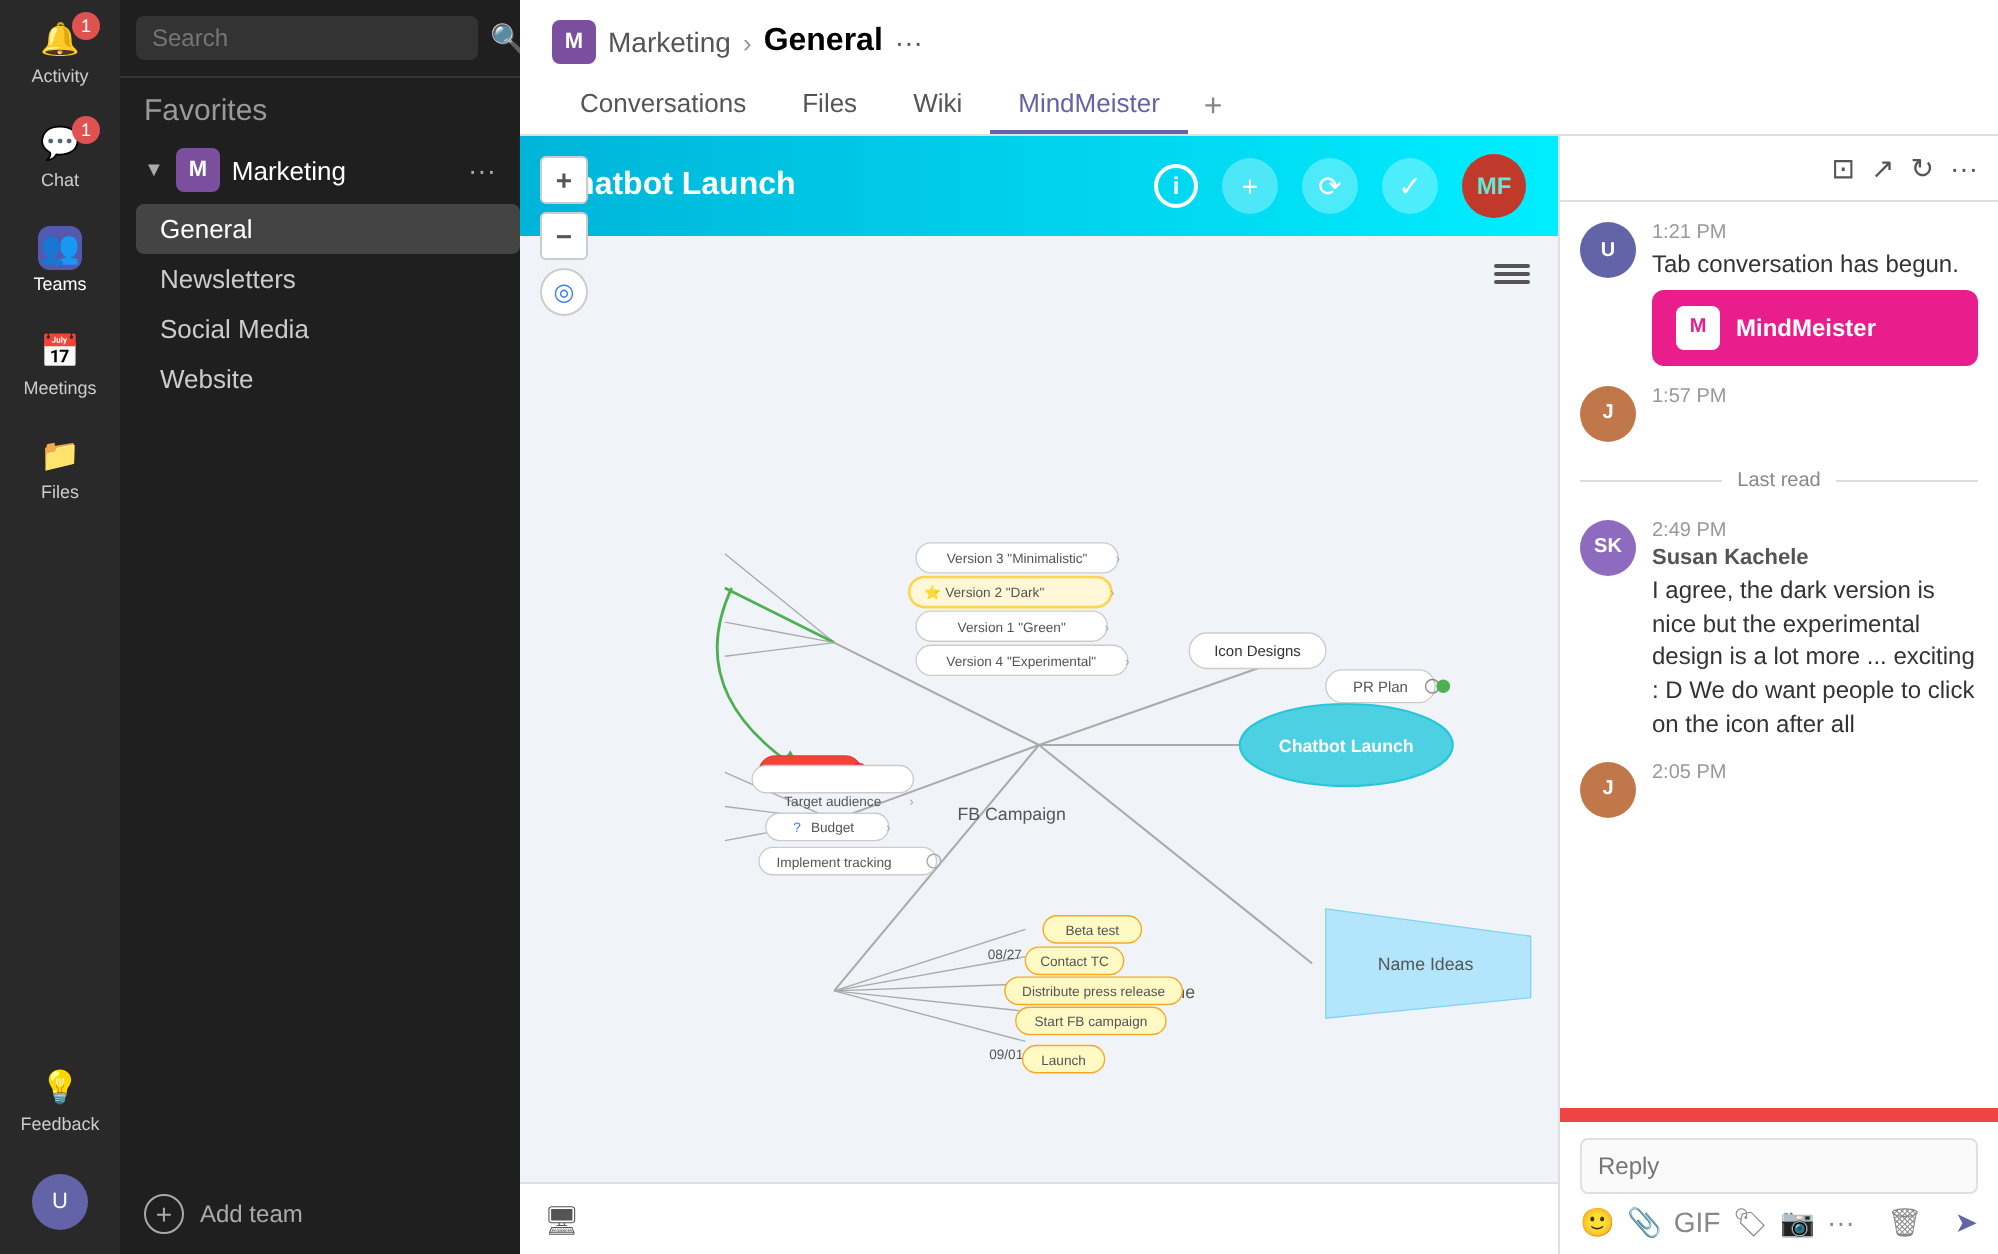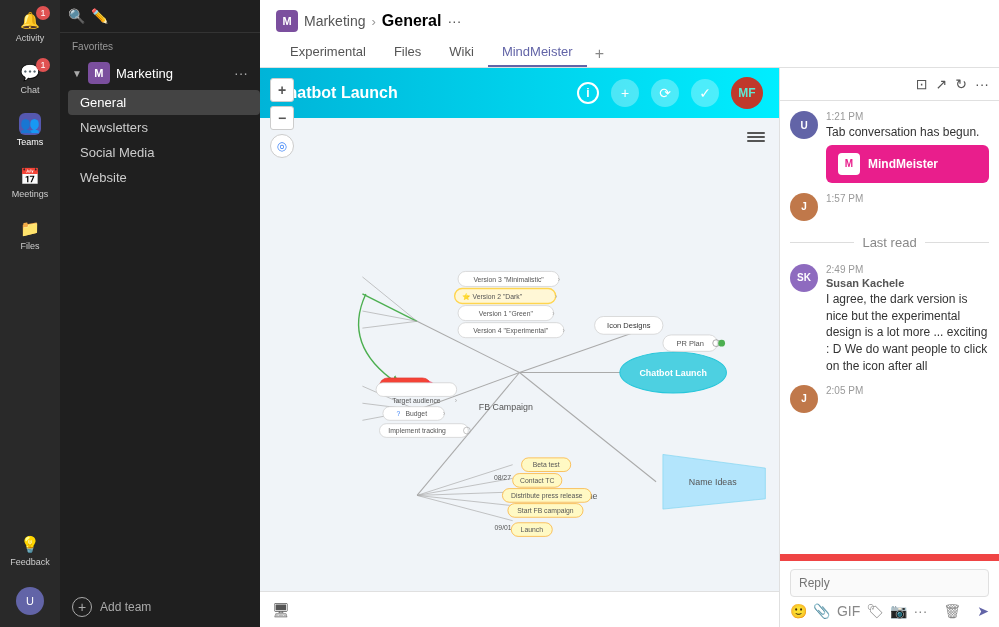--- a/index.html
+++ b/index.html
@@ -72,21 +72,21 @@
       border: none;
       border-radius: 4px;
       padding: 4px 8px;
       color: #ccc;
       font-size: 12px;
       flex: 1;
       outline: none;
     }
     .favorites-label {
       padding: 8px 12px 4px;
-      font-size: 10px;
+      font-size: 15px;
       color: #999;
       text-transform: none;
     }
     .team-header {
       display: flex;
       align-items: center;
       padding: 6px 12px;
       cursor: pointer;
       gap: 6px;
       color: #fff;
@@ -346,21 +346,21 @@
       border-radius: 4px;
       display: flex; align-items: center; justify-content: center;
       font-size: 10px;
       color: #e91e8c;
       font-weight: bold;
     }
     .last-read-divider {
       display: flex;
       align-items: center;
       gap: 8px;
-      font-size: 13px;
+      font-size: 10px;
       color: #888;
       margin: 4px 0;
     }
     .divider-line { flex: 1; height: 1px; background: #ddd; }
     .chat-input-area {
       border-top: 7px solid #ef4444;
       padding: 8px 10px;
     }
     .reply-input {
       width: 100%;
@@ -430,20 +430,21 @@
     <div class="sidebar-icon" style="padding:8px 0">
       <div class="avatar-small">
         <span>U</span>
       </div>
     </div>
   </div>
 </div>
 
 <div class="channel-panel">
   <div class="search-bar">
+    <input class="search-input" type="text" placeholder="Search" style="">
     <span style="color:#aaa;font-size:14px">🔍</span>
     <span style="color:#aaa;font-size:14px;cursor:pointer">✏️</span>
   </div>
   <div class="favorites-label">Favorites</div>
   <div class="team-header">
     <span style="font-size:10px;color:#aaa">▼</span>
     <div class="team-icon">M</div>
     <span>Marketing</span>
     <span style="margin-left:auto;color:#aaa;font-size:14px">···</span>
   </div>
@@ -463,21 +464,21 @@
 
   <div class="main-header">
     <div class="header-top">
       <div class="team-icon-main">M</div>
       <span class="header-team">Marketing</span>
       <span class="header-sep">›</span>
       <span class="header-channel">General</span>
       <span class="header-dots">···</span>
     </div>
     <div class="tabs">
-      <div class="tab">Experimental</div>
+      <div class="tab">Conversations</div>
       <div class="tab">Files</div>
       <div class="tab">Wiki</div>
       <div class="tab active">MindMeister</div>
       <div class="tab-add">+</div>
     </div>
   </div>
 
   <div class="content-area">
 
     <div class="mindmap-container">

